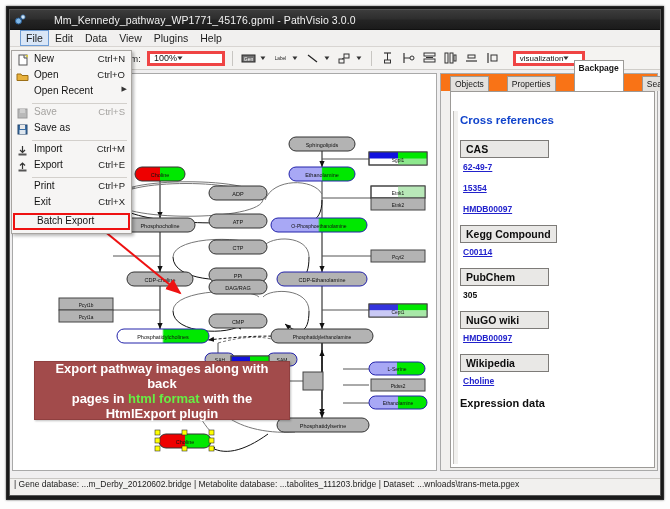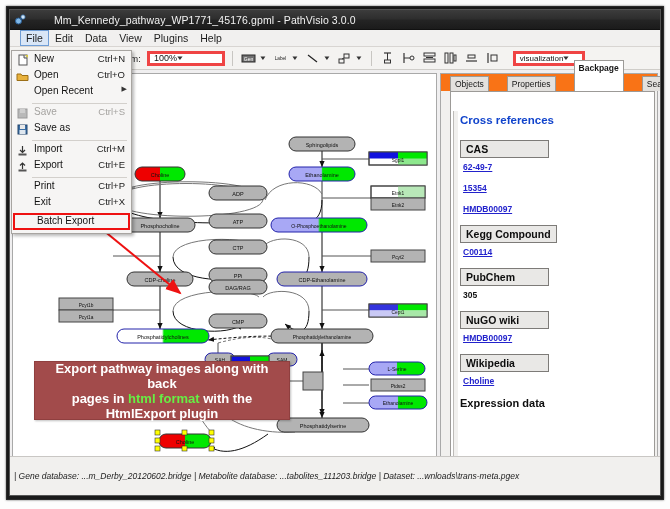--- a/index.html
+++ b/index.html
@@ -106,24 +106,23 @@
   .bp-box {
     border: 1px solid #7d7b78; background: #e9e8e6; padding: 2px 5px;
     font-size: 10.5px; font-weight: bold; color: #0d0d0d; width: 89px; margin-bottom: 4px;
   }
   .bp-link { color: #2222cc; font-size: 8.5px; font-weight: bold; text-decoration: underline; display: block; margin: 0 0 11px 3px; }
   .bp-plain { color: #111; font-size: 8.5px; font-weight: bold; display: block; margin: 0 0 11px 3px; }
   .bp-foot { font-size: 11px; font-weight: bold; color: #0d0d0d; margin-top: 2px; }
 
   
   .statusbar {
-    position: absolute; left: 0; right: 0; bottom: 0; height: 39px;
-    background: #f1f0ee; border-top: 1px solid #c9c7c4; display: flex; align-items: center;
+    position: absolute; left: 0; right: 0; bottom: 0; height: 17px;
+    background: #f1f0ee; border-top: 1px solid #c9c7c4; display: flex; 
     padding-left: 4px;
-    font-style: italic;
   }
   .status-text { font-size: 8.5px; color: #1b1b1b; white-space: nowrap; }
 
   
   .callout {
     position: absolute; left: 21px; top: 287px; width: 256px; height: 59px;
     background: #a24b4b; border: 1px solid #8f3f3f; z-index: 25;
     display: flex; align-items: center; justify-content: center; text-align: center;
     box-shadow: 1px 1px 2px rgba(0,0,0,.25);
   }

